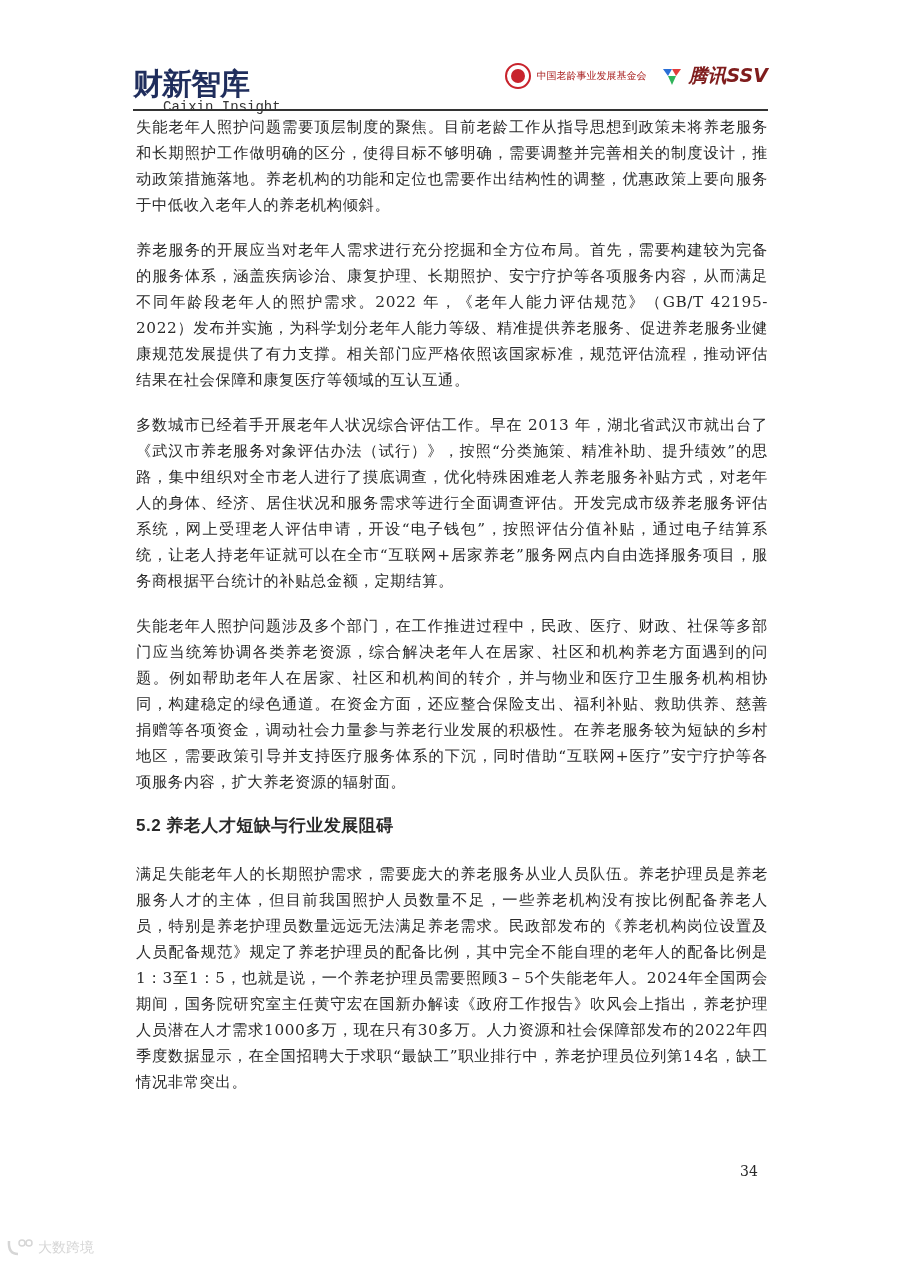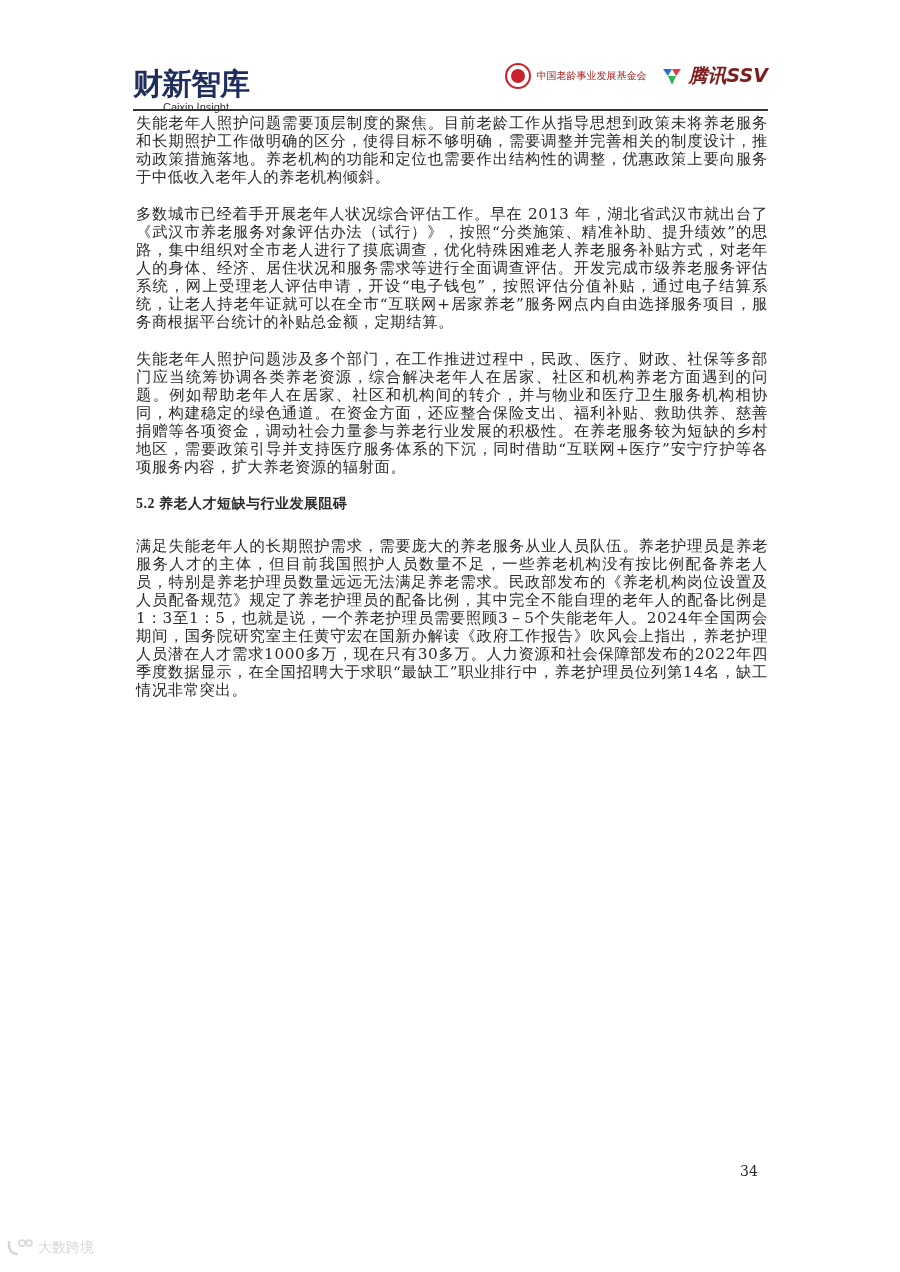--- a/index.html
+++ b/index.html
@@ -7,33 +7,33 @@
     width:900px; height:1272px; background:#ffffff; position:relative; overflow:hidden;
     font-family: "DejaVu Serif", "Liberation Serif", serif; color:#2a2a2a;
   }
   .header { position:absolute; left:133px; top:55px; width:635px; height:52px; }
   .logo-left { position:absolute; left:0; top:12px; }
   .logo-left .cn {
     font-family:"DejaVu Sans", sans-serif; font-weight:bold; font-size:30px; color:#1f2d5c;
     letter-spacing:-1px; line-height:34px;
   }
   .logo-left .en {
-    font-family:Liberation Sans, sans-serif; font-size:11px; color:#333; margin-left:30px; line-height:12px;
+    font-family:Liberation Mono, monospace; font-size:14px; color:#333; margin-left:30px; line-height:12px;
   }
   .logo-right { position:absolute; right:0; top:8px; display:flex; align-items:center; gap:6px; }
   .org-emblem { width:26px; height:26px; border-radius:50%; border:2px solid #c8232c; box-sizing:border-box;
     display:flex; align-items:center; justify-content:center; }
   .org-emblem .inner { width:14px; height:14px; border-radius:50%; background:#c8232c; }
   .org-name { font-family:"DejaVu Serif", serif; font-size:10px; color:#a22; margin-right:8px; }
   .tx-mark { width:22px; height:22px; }
   .tx-name { font-family:"DejaVu Sans", sans-serif; font-weight:bold; font-style:italic; font-size:19px; color:#7f1d1d; }
   .rule { position:absolute; left:133px; top:109px; width:635px; height:2px; background:#333; }
   .content { position:absolute; left:136px; top:114px; width:632px; }
-  p { margin:0 0 19px 0; font-size:15.3px; line-height:18px; text-align:justify; letter-spacing:0.6px; }
-  h2 { font-family:Liberation Serif, serif; font-weight:bold; font-size:14px; margin:8px 0 24px 0; letter-spacing:0.5px; }
+  p { margin:0 0 19px 0; font-size:15.3px; line-height:26px; text-align:justify; letter-spacing:0.6px; }
+  h2 { font-family:Liberation Sans, sans-serif; font-weight:bold; font-size:17px; margin:8px 0 24px 0; letter-spacing:0.5px; }
   .page-number { position:absolute; left:740px; top:1163px; font-size:14px; }
   .watermark { position:absolute; left:6px; top:1238px; font-family:"DejaVu Sans", sans-serif; font-size:14px;
     color:#d6d6d6; display:flex; align-items:center; gap:4px; }
 </style>
 </head>
 <body>
 
 <div class="header">
   <div class="logo-left">
     <div class="cn">财新智库</div>
@@ -49,20 +49,21 @@
       <polygon points="11,4 20,4 15,11" fill="#e23b3b"></polygon>
       <polygon points="7,11 15,11 11,20" fill="#2fb35a"></polygon>
     </svg>
     <span class="tx-name">腾讯SSV</span>
   </div>
 </div>
 <div class="rule"></div>
 
 <div class="content">
   <p>失能老年人照护问题需要顶层制度的聚焦。目前老龄工作从指导思想到政策未将养老服务和长期照护工作做明确的区分，使得目标不够明确，需要调整并完善相关的制度设计，推动政策措施落地。养老机构的功能和定位也需要作出结构性的调整，优惠政策上要向服务于中低收入老年人的养老机构倾斜。</p>
+  <p>养老服务的开展应当对老年人需求进行充分挖掘和全方位布局。首先，需要构建较为完备的服务体系，涵盖疾病诊治、康复护理、长期照护、安宁疗护等各项服务内容，从而满足不同年龄段老年人的照护需求。2022 年，《老年人能力评估规范》（GB/T 42195-2022）发布并实施，为科学划分老年人能力等级、精准提供养老服务、促进养老服务业健康规范发展提供了有力支撑。相关部门应严格依照该国家标准，规范评估流程，推动评估结果在社会保障和康复医疗等领域的互认互通。</p>
   <p>多数城市已经着手开展老年人状况综合评估工作。早在 2013 年，湖北省武汉市就出台了《武汉市养老服务对象评估办法（试行）》，按照“分类施策、精准补助、提升绩效”的思路，集中组织对全市老人进行了摸底调查，优化特殊困难老人养老服务补贴方式，对老年人的身体、经济、居住状况和服务需求等进行全面调查评估。开发完成市级养老服务评估系统，网上受理老人评估申请，开设“电子钱包”，按照评估分值补贴，通过电子结算系统，让老人持老年证就可以在全市“互联网+居家养老”服务网点内自由选择服务项目，服务商根据平台统计的补贴总金额，定期结算。</p>
   <p>失能老年人照护问题涉及多个部门，在工作推进过程中，民政、医疗、财政、社保等多部门应当统筹协调各类养老资源，综合解决老年人在居家、社区和机构养老方面遇到的问题。例如帮助老年人在居家、社区和机构间的转介，并与物业和医疗卫生服务机构相协同，构建稳定的绿色通道。在资金方面，还应整合保险支出、福利补贴、救助供养、慈善捐赠等各项资金，调动社会力量参与养老行业发展的积极性。在养老服务较为短缺的乡村地区，需要政策引导并支持医疗服务体系的下沉，同时借助“互联网+医疗”安宁疗护等各项服务内容，扩大养老资源的辐射面。</p>
   <h2>5.2  养老人才短缺与行业发展阻碍</h2>
   <p>满足失能老年人的长期照护需求，需要庞大的养老服务从业人员队伍。养老护理员是养老服务人才的主体，但目前我国照护人员数量不足，一些养老机构没有按比例配备养老人员，特别是养老护理员数量远远无法满足养老需求。民政部发布的《养老机构岗位设置及人员配备规范》规定了养老护理员的配备比例，其中完全不能自理的老年人的配备比例是1：3至1：5，也就是说，一个养老护理员需要照顾3－5个失能老年人。2024年全国两会期间，国务院研究室主任黄守宏在国新办解读《政府工作报告》吹风会上指出，养老护理人员潜在人才需求1000多万，现在只有30多万。人力资源和社会保障部发布的2022年四季度数据显示，在全国招聘大于求职“最缺工”职业排行中，养老护理员位列第14名，缺工情况非常突出。</p>
 </div>
 
 <div class="page-number">34</div>
 
 <div class="watermark">
   <svg width="28" height="20" viewBox="0 0 28 20">

